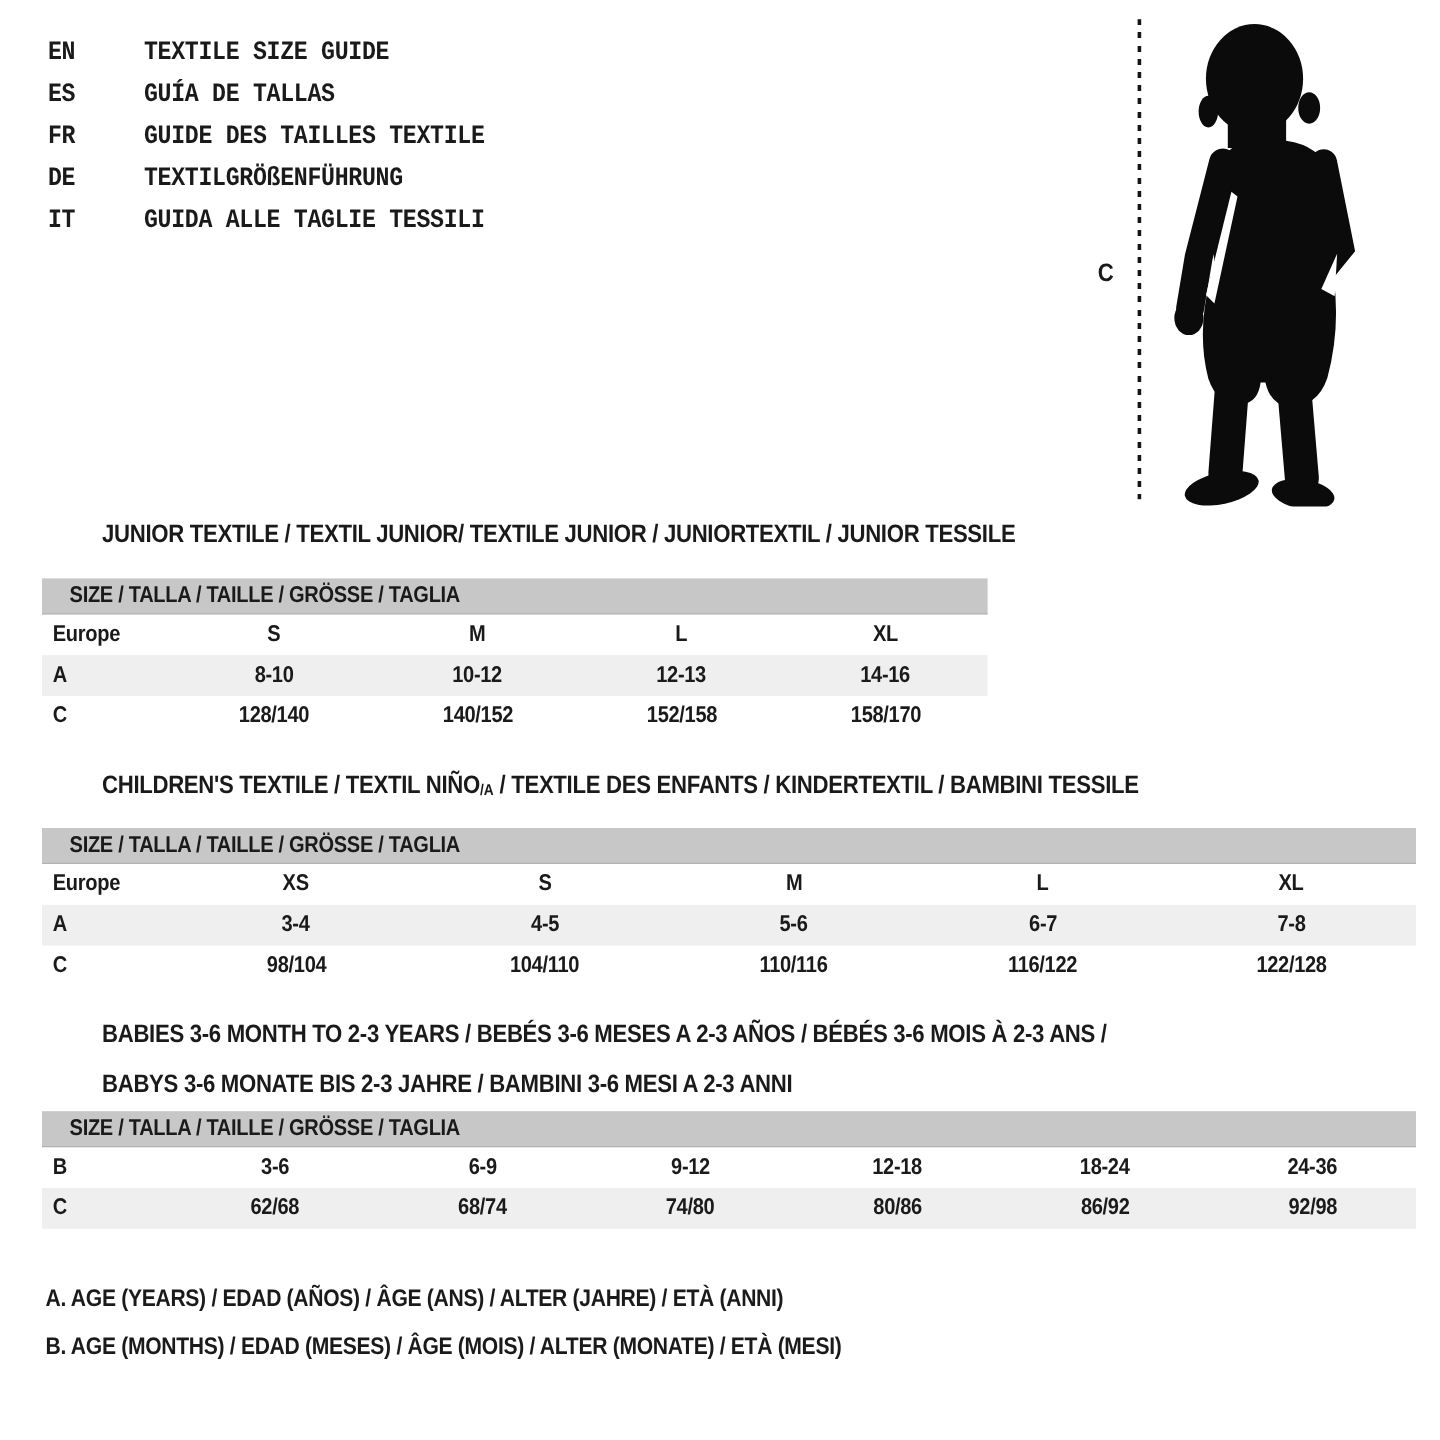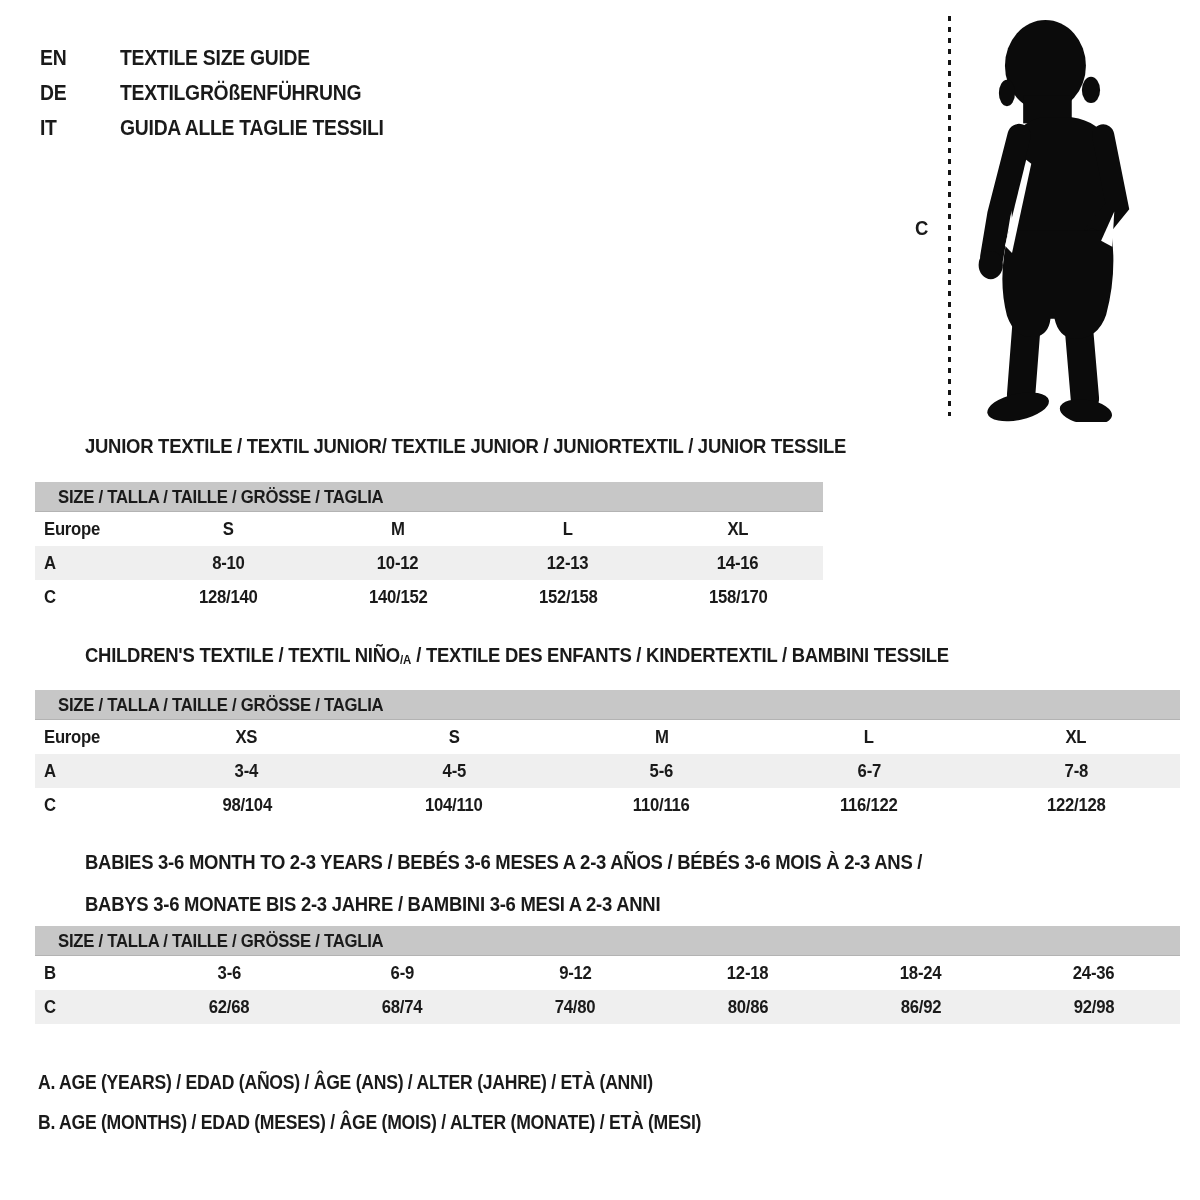--- a/index.html
+++ b/index.html
@@ -13,21 +13,21 @@
   body {
     position: relative;
     font-family: "Liberation Sans", sans-serif;
     font-weight: 700;
     color: var(--text);
   }
   .cx { display: inline-block; transform: scaleX(0.88); letter-spacing: -0.3px; white-space: nowrap; }
   .lo { transform-origin: 0 50%; }
 
   
-  .lang-list { position: absolute; left: 40px; top: 40px; }
+  .lang-list { position: absolute; left: 40px; top: 26px; font-family: Liberation Mono, monospace; }
   .lang-row { display: flex; height: 35px; align-items: center; font-size: 22px; }
   .lang-code { width: 80px; }
 
   
   .measure-line {
     position: absolute; left: 948px; top: 16px; width: 3px; height: 400px;
     background: repeating-linear-gradient(to bottom, #151515 0 5px, transparent 5px 11px);
   }
   .height-label { position: absolute; left: 914px; top: 216px; font-size: 21px; }
   .silhouette { position: absolute; left: 962px; top: 12px; }
@@ -54,20 +54,28 @@
   .legend { position: absolute; left: 38px; top: 1062px; }
   .legend-line { height: 40px; display: flex; align-items: center; font-size: 20px; }
 </style>
 </head>
 <body>
 
 <div class="lang-list">
   <div class="lang-row">
     <span class="lang-code cx lo">EN</span>
     <span class="cx lo">TEXTILE SIZE GUIDE</span>
+  </div>
+  <div class="lang-row">
+    <span class="lang-code cx lo">ES</span>
+    <span class="cx lo">GUÍA DE TALLAS</span>
+  </div>
+  <div class="lang-row">
+    <span class="lang-code cx lo">FR</span>
+    <span class="cx lo">GUIDE DES TAILLES TEXTILE</span>
   </div>
   <div class="lang-row">
     <span class="lang-code cx lo">DE</span>
     <span class="cx lo">TEXTILGRÖßENFÜHRUNG</span>
   </div>
   <div class="lang-row">
     <span class="lang-code cx lo">IT</span>
     <span class="cx lo">GUIDA ALLE TAGLIE TESSILI</span>
   </div>
 </div>

